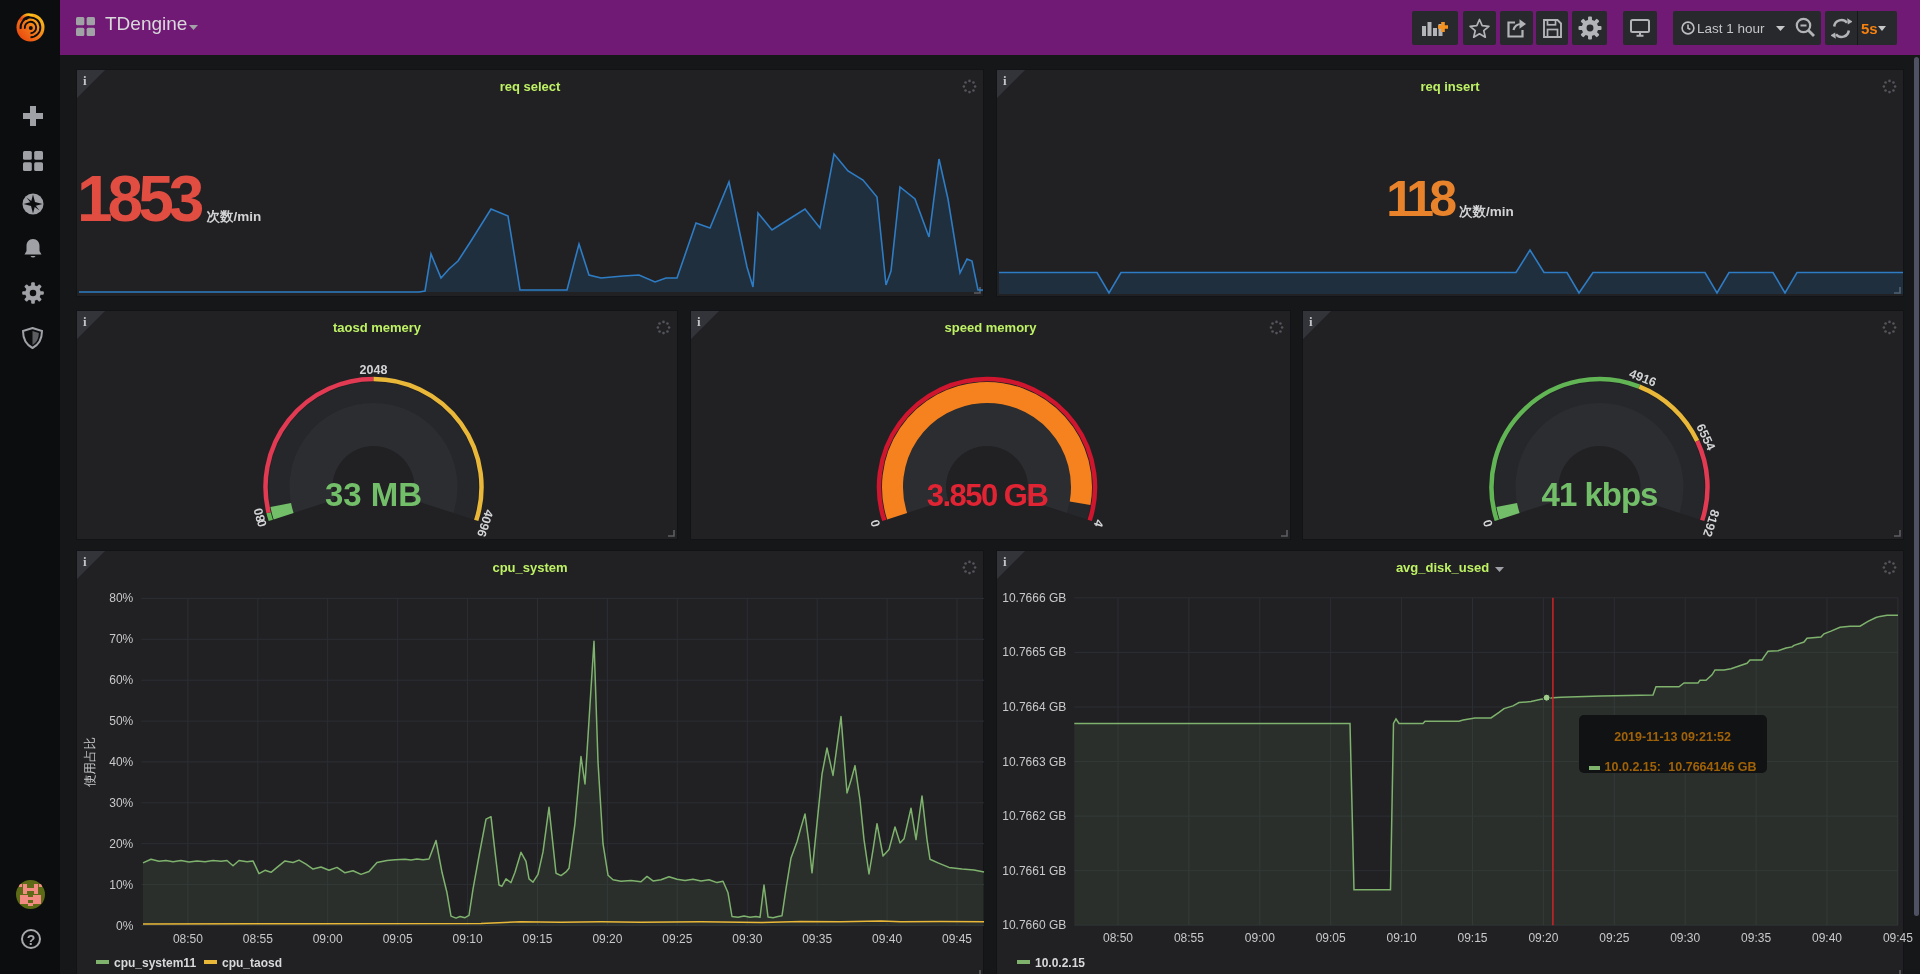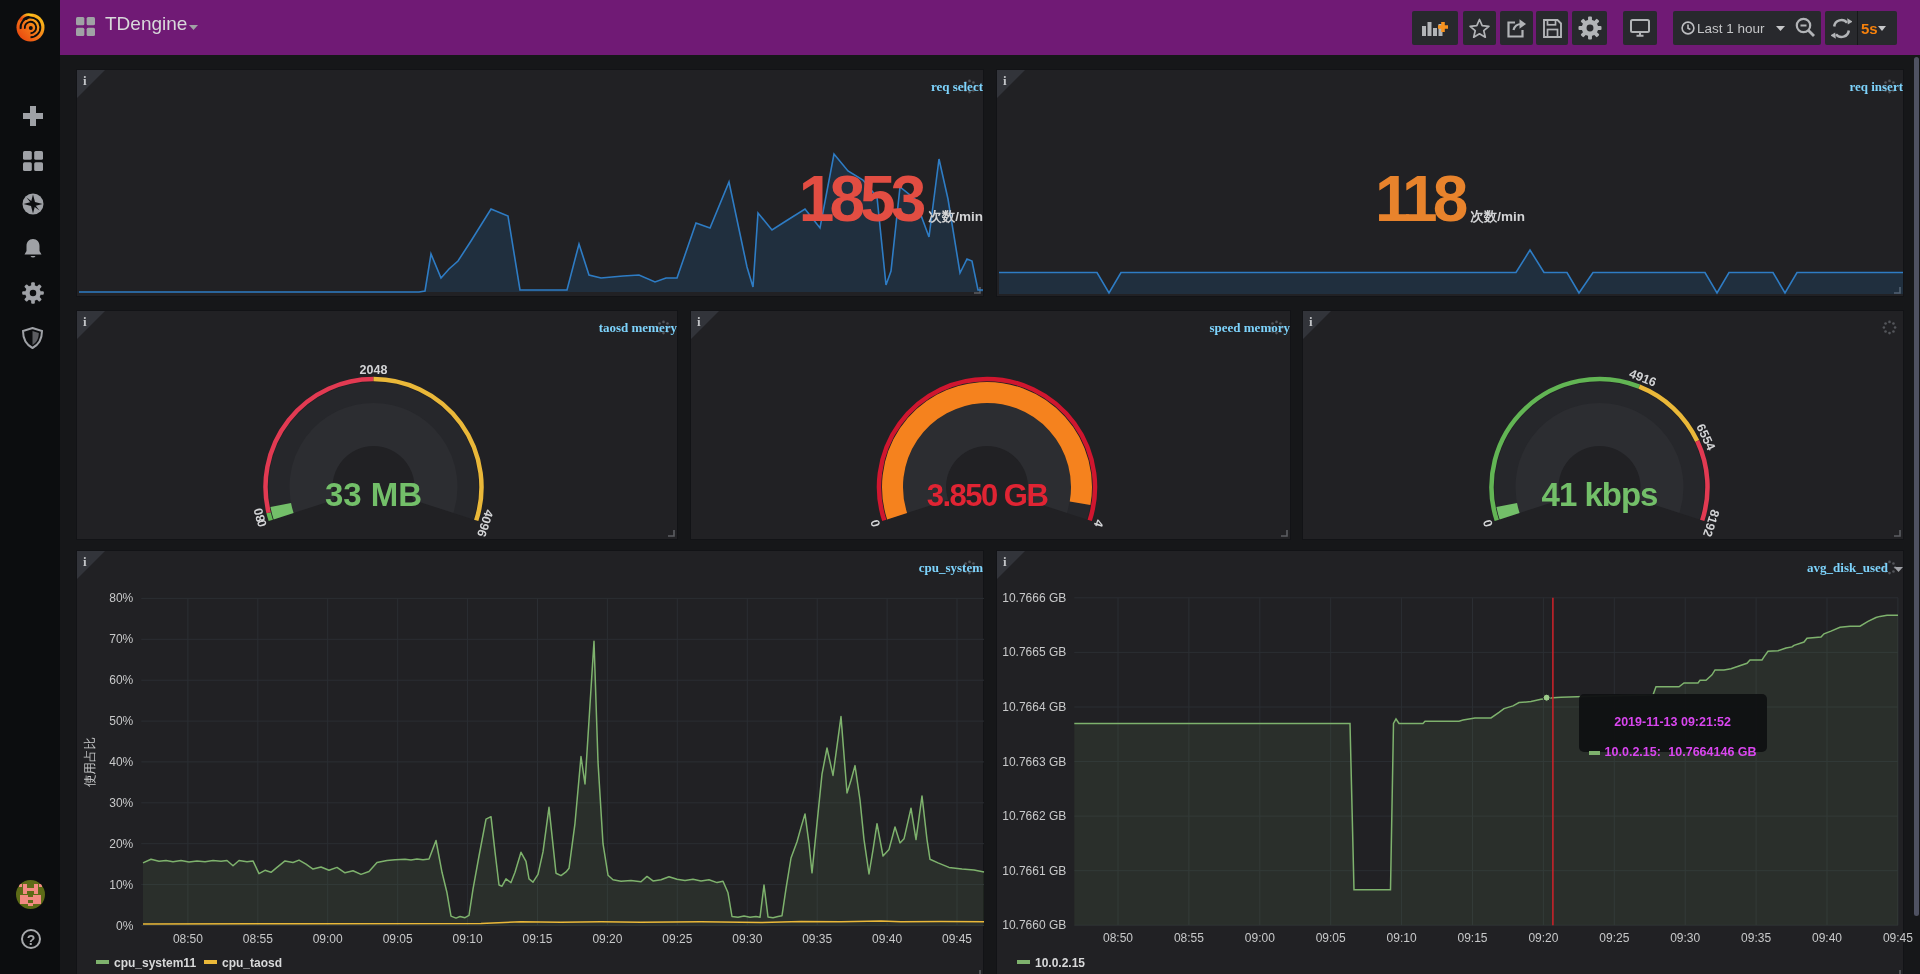--- a/index.html
+++ b/index.html
@@ -1,17 +1,17 @@
 <!DOCTYPE html>
 <html><head><meta charset="utf-8"><title>TDengine - Grafana</title><style>
 * { margin:0; padding:0; box-sizing:border-box; }
 html,body { width:1920px; height:974px; background:#161719; font-family:"Liberation Sans", sans-serif; overflow:hidden; position:relative; }
 .panel { position:absolute; background:#212124; border:1px solid #121316; }
-.ptitle { position:absolute; left:0; top:2px; width:100%; height:30px; line-height:30px; text-align:right;
-  font-size:13px; font-weight:bold; color:#7dd3fc;font-family:Liberation Serif, serif; }
+.ptitle { position:absolute; left:0; top:2px; width:100%; height:30px; line-height:30px; text-align:center;
+  font-size:13px; font-weight:bold; color:#bef264; }
 </style></head>
 <body>
 <div style="position:absolute;left:60px;top:0;width:1860px;height:55px;background:#701a75">
     <svg width="19" height="19" style="position:absolute;left:16px;top:17px">
       <rect x="0" y="0" width="8.36" height="8.36" rx="1.5" fill="#a0a2a5"></rect>
       <rect x="10.64" y="0" width="8.36" height="8.36" rx="1.5" fill="#a0a2a5"></rect>
       <rect x="0" y="10.64" width="8.36" height="8.36" rx="1.5" fill="#a0a2a5"></rect>
       <rect x="10.64" y="10.64" width="8.36" height="8.36" rx="1.5" fill="#a0a2a5"></rect>
     </svg>
     <div style="position:absolute;left:45px;top:13px;font-size:19px;color:#d8d9da">TDengine</div>
@@ -188,21 +188,21 @@
       <circle cx="11.46" cy="3.54" r="1.3" fill="#53555a"></circle>
     </svg>
     <svg width="10" height="10" style="position:absolute;right:2px;bottom:2px">
       <path d="M9 3 L9 9 L3 9" stroke="#5c5e62" stroke-width="1.6" fill="none"></path>
     </svg>
     <div class="ptitle">req select</div>
     <svg width="908" height="228" style="position:absolute;left:0;top:0">
       <polygon points="2.0,222.0 342.0,222.0 348.0,221.0 354.0,184.0 364.0,208.0 372.0,199.0 381.0,191.0 394.0,171.0 414.0,139.0 431.0,146.0 443.0,220.0 490.0,220.0 502.0,174.0 512.0,205.0 524.0,208.0 546.0,206.0 562.0,205.0 578.0,212.0 589.0,208.0 600.0,208.0 619.0,153.0 633.0,158.0 652.0,112.0 670.0,197.0 676.0,217.0 681.0,143.0 695.0,160.0 709.0,151.0 728.0,139.0 743.0,158.0 757.0,84.0 771.0,101.0 786.0,110.0 800.0,127.0 809.0,215.0 814.0,201.0 823.0,117.0 838.0,129.0 852.0,167.0 862.0,89.0 871.0,129.0 883.0,203.0 890.0,189.0 895.0,191.0 901.0,220.0 906.0,220.0 906.0,222.0 2.0,222.0" fill="rgba(31,120,193,0.17)"></polygon>
       <polyline points="2.0,222.0 342.0,222.0 348.0,221.0 354.0,184.0 364.0,208.0 372.0,199.0 381.0,191.0 394.0,171.0 414.0,139.0 431.0,146.0 443.0,220.0 490.0,220.0 502.0,174.0 512.0,205.0 524.0,208.0 546.0,206.0 562.0,205.0 578.0,212.0 589.0,208.0 600.0,208.0 619.0,153.0 633.0,158.0 652.0,112.0 670.0,197.0 676.0,217.0 681.0,143.0 695.0,160.0 709.0,151.0 728.0,139.0 743.0,158.0 757.0,84.0 771.0,101.0 786.0,110.0 800.0,127.0 809.0,215.0 814.0,201.0 823.0,117.0 838.0,129.0 852.0,167.0 862.0,89.0 871.0,129.0 883.0,203.0 890.0,189.0 895.0,191.0 901.0,220.0 906.0,220.0" fill="none" stroke="#2e7cc4" stroke-width="1.6"></polyline>
     </svg>
-    <div style="position:absolute;left:0;top:97px;width:100%;text-align:right;line-height:64px;white-space:nowrap"><span style="font-size:64px;font-weight:bold;color:#e24d42;letter-spacing:-5px">1853</span><span style="font-size:13.5px;font-weight:bold;color:#d2d3d5;margin-left:7px">次数/min</span></div>
+    <div style="position:absolute;left:0;top:97px;width:100%;text-align:left;line-height:64px;white-space:nowrap"><span style="font-size:64px;font-weight:bold;color:#e24d42;letter-spacing:-5px">1853</span><span style="font-size:13.5px;font-weight:bold;color:#d2d3d5;margin-left:7px">次数/min</span></div>
   </div>
 <div class="panel" style="left:996px;top:69px;width:908px;height:228px">
     <svg width="28" height="28" style="position:absolute;left:0;top:0">
       <path d="M0,0 L28,0 L0,28 Z" fill="#32343a"></path>
       <text x="6" y="15" font-family="Liberation Serif, serif" font-weight="bold" font-size="13" fill="#c3c5c8">i</text>
     </svg>
     <svg width="15" height="15" style="position:absolute;right:6px;top:9px">
       <circle cx="13.10" cy="7.50" r="1.3" fill="#53555a"></circle>
       <circle cx="11.46" cy="11.46" r="1.3" fill="#53555a"></circle>
       <circle cx="7.50" cy="13.10" r="1.3" fill="#53555a"></circle>
@@ -213,21 +213,21 @@
       <circle cx="11.46" cy="3.54" r="1.3" fill="#53555a"></circle>
     </svg>
     <svg width="10" height="10" style="position:absolute;right:2px;bottom:2px">
       <path d="M9 3 L9 9 L3 9" stroke="#5c5e62" stroke-width="1.6" fill="none"></path>
     </svg>
     <div class="ptitle">req insert</div>
     <svg width="908" height="228" style="position:absolute;left:0;top:0">
       <polygon points="2.0,202.5 100.0,202.5 112.0,223.0 124.0,202.5 519.0,202.5 533.0,180.0 547.0,202.5 570.0,202.5 582.0,223.0 596.0,202.5 708.0,202.5 720.0,223.0 732.0,202.5 776.0,202.5 788.0,223.0 800.0,202.5 906.0,202.5 906.0,224.0 2.0,224.0" fill="rgba(31,120,193,0.17)"></polygon>
       <polyline points="2.0,202.5 100.0,202.5 112.0,223.0 124.0,202.5 519.0,202.5 533.0,180.0 547.0,202.5 570.0,202.5 582.0,223.0 596.0,202.5 708.0,202.5 720.0,223.0 732.0,202.5 776.0,202.5 788.0,223.0 800.0,202.5 906.0,202.5" fill="none" stroke="#2e7cc4" stroke-width="1.6"></polyline>
     </svg>
-    <div style="position:absolute;left:0;top:97px;width:100%;text-align:center;line-height:64px;white-space:nowrap"><span style="font-size:64px;font-weight:bold;color:#e8832c;letter-spacing:-5px">118</span><span style="font-size:13.5px;font-weight:bold;color:#d2d3d5;margin-left:7px">次数/min</span></div>
+    <div style="position:absolute;left:0;top:97px;width:100%;text-align:center;line-height:64px;white-space:nowrap"><span style="font-size:50px;font-weight:bold;color:#e8832c;letter-spacing:-5px">118</span><span style="font-size:13.5px;font-weight:bold;color:#d2d3d5;margin-left:7px">次数/min</span></div>
   </div>
 <div class="panel" style="left:76px;top:310px;width:602px;height:230px">
     <svg width="28" height="28" style="position:absolute;left:0;top:0">
       <path d="M0,0 L28,0 L0,28 Z" fill="#32343a"></path>
       <text x="6" y="15" font-family="Liberation Serif, serif" font-weight="bold" font-size="13" fill="#c3c5c8">i</text>
     </svg>
     <svg width="15" height="15" style="position:absolute;right:6px;top:9px">
       <circle cx="13.10" cy="7.50" r="1.3" fill="#53555a"></circle>
       <circle cx="11.46" cy="11.46" r="1.3" fill="#53555a"></circle>
       <circle cx="7.50" cy="13.10" r="1.3" fill="#53555a"></circle>
@@ -448,17 +448,17 @@
       <text x="759.1" y="391.3" fill="#c8c9ca" font-size="12" text-anchor="middle">09:35</text>
       <text x="830.0" y="391.3" fill="#c8c9ca" font-size="12" text-anchor="middle">09:40</text>
       <text x="900.9" y="391.3" fill="#c8c9ca" font-size="12" text-anchor="middle">09:45</text>
       <polygon points="77.3,172.4 353.0,172.4 357.0,338.8 393.5,338.8 396.5,172.4 399.0,168.0 402.0,172.4 426.0,172.4 428.0,170.2 462.0,170.2 466.0,169.1 478.0,166.9 494.0,166.9 502.0,161.4 507.0,157.6 516.0,154.9 522.0,151.6 534.0,150.5 544.0,148.3 556.0,146.7 564.0,146.2 604.0,145.1 656.0,144.0 659.0,135.8 682.0,135.8 687.0,132.0 701.0,132.0 703.0,129.2 709.0,129.2 715.0,123.8 718.0,118.9 727.0,118.9 734.0,117.8 742.0,115.0 750.0,112.3 753.0,109.0 765.0,109.0 767.0,105.8 771.0,100.3 781.0,99.8 789.0,97.0 795.0,95.9 797.0,94.3 807.0,91.0 810.0,87.2 824.0,86.1 827.0,82.8 834.0,80.1 843.0,76.3 853.0,75.2 863.0,75.2 871.0,70.3 879.0,66.5 883.0,65.4 890.0,64.3 901.0,64.3 901.0,374.3 77.3,374.3" fill="rgba(126,178,109,0.10)"></polygon>
       <polyline points="77.3,172.4 353.0,172.4 357.0,338.8 393.5,338.8 396.5,172.4 399.0,168.0 402.0,172.4 426.0,172.4 428.0,170.2 462.0,170.2 466.0,169.1 478.0,166.9 494.0,166.9 502.0,161.4 507.0,157.6 516.0,154.9 522.0,151.6 534.0,150.5 544.0,148.3 556.0,146.7 564.0,146.2 604.0,145.1 656.0,144.0 659.0,135.8 682.0,135.8 687.0,132.0 701.0,132.0 703.0,129.2 709.0,129.2 715.0,123.8 718.0,118.9 727.0,118.9 734.0,117.8 742.0,115.0 750.0,112.3 753.0,109.0 765.0,109.0 767.0,105.8 771.0,100.3 781.0,99.8 789.0,97.0 795.0,95.9 797.0,94.3 807.0,91.0 810.0,87.2 824.0,86.1 827.0,82.8 834.0,80.1 843.0,76.3 853.0,75.2 863.0,75.2 871.0,70.3 879.0,66.5 883.0,65.4 890.0,64.3 901.0,64.3" fill="none" stroke="#7EB26D" stroke-width="1.5"></polyline>
       <line x1="555.9" y1="46.8" x2="555.9" y2="374.3" stroke="#d0222a" stroke-width="1.5"></line>
       <circle cx="549.6" cy="146.7" r="3.5" fill="#9ccb8a" stroke="#212124" stroke-width="1"></circle>
       <rect x="20" y="409" width="13" height="4" fill="#7EB26D"></rect>
       <text x="38" y="416" fill="#d8d9da" font-size="12" font-weight="bold">10.0.2.15</text>
     </svg>
-    <div style="position:absolute;left:581.5999999999999px;top:143px;width:188px;height:58px;background:rgba(16,17,19,0.96);border-radius:5px;color:#d946ef;font-size:12.5px;font-weight:bold;padding:21px 10px 0;box-sizing:border-box">
+    <div style="position:absolute;left:581.5999999999999px;top:164px;width:188px;height:58px;background:rgba(16,17,19,0.96);border-radius:5px;color:#a16207;font-size:12.5px;font-weight:bold;padding:15px 10px 0;box-sizing:border-box">
       <div style="text-align:center">2019-11-13 09:21:52</div>
       <div style="margin-top:16px"><span style="display:inline-block;width:11px;height:4px;background:#7EB26D;vertical-align:middle;margin-right:5px"></span>10.0.2.15: <span style="float:right">10.7664146 GB</span></div>
     </div>
   </div>
 <div style="position:absolute;left:1914px;top:57px;width:5px;height:859px;background:#4f5262;border-radius:3px"></div>
 </body></html>

